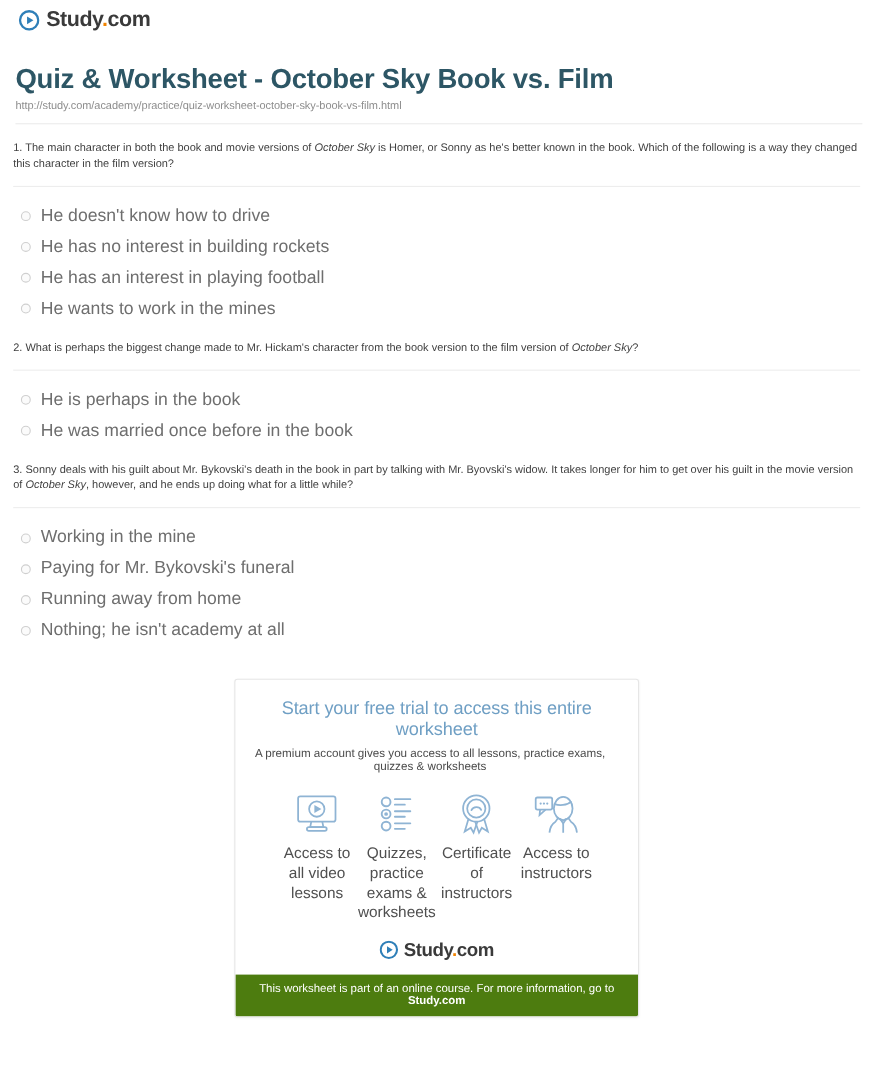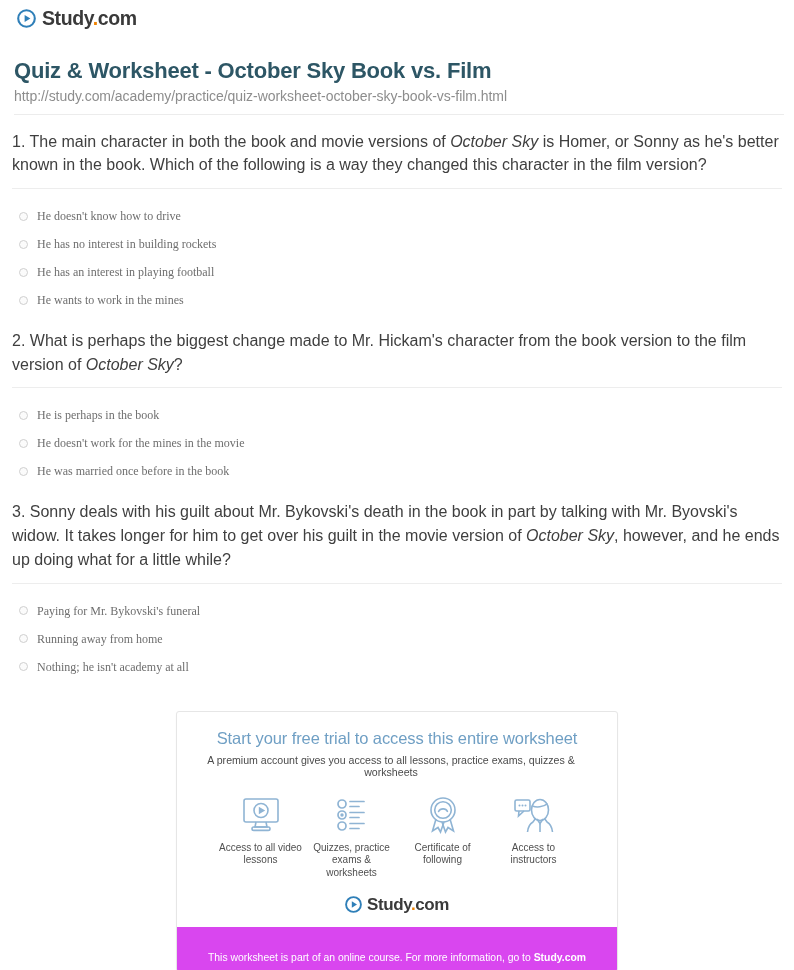--- a/index.html
+++ b/index.html
@@ -38,49 +38,49 @@
     line-height: 1;
     white-space: nowrap;
   }
   .brand-word .dot { color: #ef8200; }
 
   
   .title-block {
     padding: 29px 14px 0 14px;
   }
   .page-title {
-    font-size: 22px;
+    font-size: 25px;
     font-weight: bold;
     color: #2d5665;
     letter-spacing: -0.2px;
     line-height: 1.15;
     margin: 0;
   }
   .page-url {
-    font-size: 14px;
+    font-size: 10px;
     color: #8d8d8d;
     margin-top: 5px;
     letter-spacing: -0.05px;
   }
   .title-rule {
     margin: 10px 0 0 0;
     border: 0;
     border-top: 1px solid #ececec;
     width: 770px;
   }
 
   
   .questions {
     padding: 0 12px;
   }
   .question-block {
     padding-top: 15px;
   }
   .question-text {
-    font-size: 16px;
+    font-size: 10px;
     line-height: 1.48;
     color: #3f3f3f;
     margin: 0 0 0 0;
     padding: 0 2px 0 0;
   }
   .question-text i { font-style: italic; }
   .q-rule {
     margin: 11px 0 0 0;
     border: 0;
     border-top: 1px solid #ededed;
@@ -100,34 +100,33 @@
   .radio {
     width: 9px;
     height: 9px;
     flex: 0 0 9px;
     border-radius: 50%;
     border: 1px solid #cfcfcf;
     background: #fbfbfb;
     box-sizing: border-box;
   }
   .option-label {
-    font-size: 12px;
+    font-size: 16px;
     color: #6e6e6e;
     line-height: 1;
-    font-family: Liberation Serif, serif;
   }
 
   
   .promo-wrap {
     margin-top: 30px;
     display: flex;
     justify-content: center;
   }
   .promo {
-    width: 442px;
+    width: 368px;
     box-sizing: border-box;
     border: 1px solid #e6e6e6;
     border-radius: 3px;
     background: #ffffff;
     overflow: hidden;
     box-shadow: 0 1px 2px rgba(0,0,0,0.03);
   }
   .promo-inner { padding: 17px 16px 10px 16px; }
   .promo-title {
     text-align: center;
@@ -153,40 +152,40 @@
     text-align: center;
   }
   .feature-icon {
     height: 42px;
     display: flex;
     align-items: center;
     justify-content: center;
   }
   .feature-text {
     margin-top: 6px;
-    font-size: 10px;
+    font-size: 14px;
     line-height: 1.28;
     color: #4f4f4f;
   }
   .promo-logo {
     display: flex;
     align-items: center;
     justify-content: center;
     gap: 5px;
     margin-top: 16px;
     padding-bottom: 4px;
   }
   .promo-logo .brand-word { font-size: 17px; }
   .promo-logo .brand-mark { width: 17px; height: 17px; flex: 0 0 17px; }
   .promo-banner {
-    background: #d946ef;
+    background: #4d7c0f;
     color: #ffffff;
     text-align: center;
     font-size: 10.4px;
-    padding: 25px 4px 8px 4px;
+    padding: 8px 4px 8px 4px;
   }
   .promo-banner b { font-weight: bold; }
 </style>
 </head>
 <body>
 
 <div class="brand">
   <span class="brand-mark">
     <svg width="19" height="19" viewBox="0 0 19 19">
       <circle cx="9.5" cy="9.5" r="8.3" fill="none" stroke="#2f7fb8" stroke-width="2.1"></circle>
@@ -228,32 +227,32 @@
     <div class="question-block">
       <p class="question-text"><span>2. What is perhaps the biggest change made to Mr. Hickam's character from the book version to the film version of </span><i>October Sky</i><span>?</span></p>
       <hr class="q-rule">
       <ul class="options">
         <li class="option">
           <span class="radio"></span>
           <span class="option-label">He is perhaps in the book</span>
         </li>
         <li class="option">
           <span class="radio"></span>
-          <span class="option-label">He doesn't work for the mines in the movie</span>
-        </li>
-        <li class="option">
-          <span class="radio"></span>
           <span class="option-label">He was married once before in the book</span>
         </li>
       </ul>
     </div>
     <div class="question-block">
       <p class="question-text"><span>3. Sonny deals with his guilt about Mr. Bykovski's death in the book in part by talking with Mr. Byovski's widow. It takes longer for him to get over his guilt in the movie version of </span><i>October Sky</i><span>, however, and he ends up doing what for a little while?</span></p>
       <hr class="q-rule">
       <ul class="options">
+        <li class="option">
+          <span class="radio"></span>
+          <span class="option-label">Working in the mine</span>
+        </li>
         <li class="option">
           <span class="radio"></span>
           <span class="option-label">Paying for Mr. Bykovski's funeral</span>
         </li>
         <li class="option">
           <span class="radio"></span>
           <span class="option-label">Running away from home</span>
         </li>
         <li class="option">
           <span class="radio"></span>
@@ -297,21 +296,21 @@
           <div class="feature">
             <div class="feature-icon">
               <svg width="40" height="40" viewBox="0 0 40 40" fill="none" stroke="#8fb4d4" stroke-width="1.6">
                 <circle cx="20" cy="15" r="12"></circle>
                 <circle cx="20" cy="15" r="8.3"></circle>
                 <path d="M15.6 16.5c1.6-3.4 7.2-3.6 8.8 -0.2" stroke-linecap="round"></path>
                 <path d="M13 24 L9.5 36 L15 32.5 L17.5 37 L21 27"></path>
                 <path d="M27 24 L30.5 36 L25 32.5 L22.5 37 L19 27"></path>
               </svg>
             </div>
-            <div class="feature-text">Certificate of following</div>
+            <div class="feature-text">Certificate of instructors</div>
           </div>
           <div class="feature">
             <div class="feature-icon">
               <svg width="42" height="38" viewBox="0 0 42 38" fill="none" stroke="#8fb4d4" stroke-width="1.6">
                 <rect x="2" y="4" width="15" height="11" rx="1.6"></rect>
                 <path d="M6 15 L5.5 20 L11 15"></path>
                 <circle cx="6.5" cy="9.5" r="1" fill="#8fb4d4" stroke="none"></circle>
                 <circle cx="9.5" cy="9.5" r="1" fill="#8fb4d4" stroke="none"></circle>
                 <circle cx="12.5" cy="9.5" r="1" fill="#8fb4d4" stroke="none"></circle>
                 <ellipse cx="27" cy="14" rx="8.5" ry="10.5"></ellipse>

